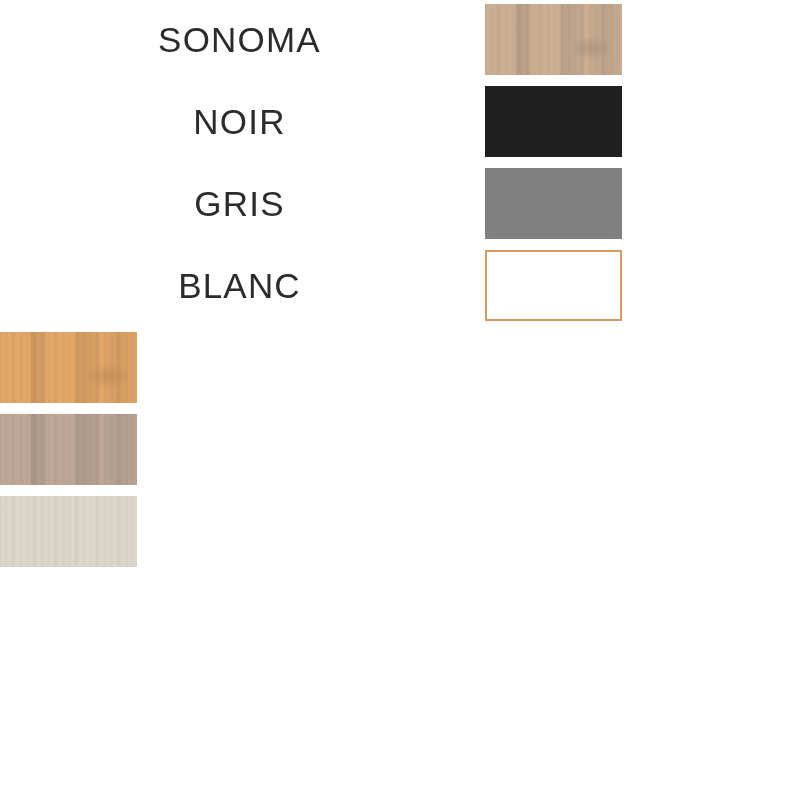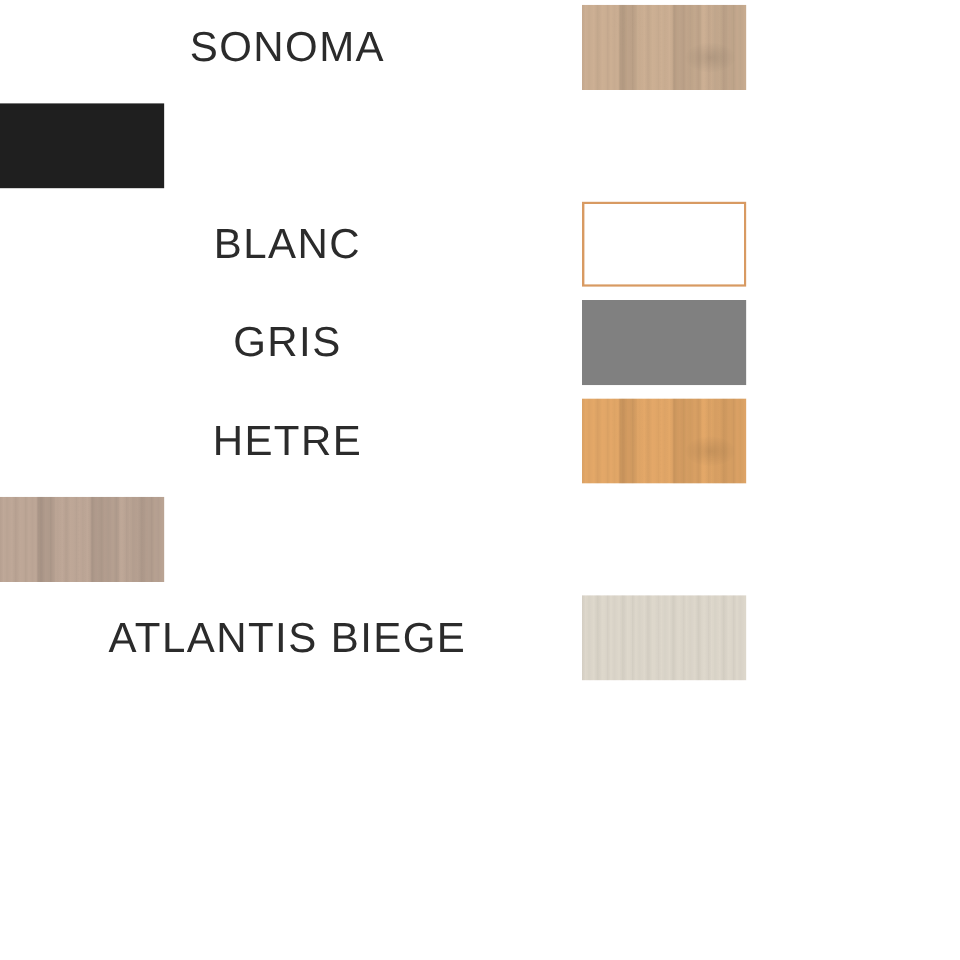--- a/index.html
+++ b/index.html
@@ -163,56 +163,56 @@
         <div class="chip-base" style="background: rgb(205, 176, 148);"></div>
         <div class="planks"></div>
         <div class="grain-v"></div>
         <div class="blotch"></div>
       </div>
     </div>
   </div>
 
 
   <div class="swatch-row">
+    <div class="label-cell">
+      <span class="swatch-label">NOIR</span>
+    </div>
     <div class="swatch-cell">
       <div class="swatch-chip chip-flat" id="chip-2">
         <div class="chip-base" style="background: rgb(31, 31, 31);"></div>
 
       </div>
     </div>
   </div>
 
   <div class="swatch-row">
     <div class="label-cell">
+      <span class="swatch-label">GRIS</span>
+    </div>
+    <div class="swatch-cell">
+      <div class="swatch-chip chip-flat" id="chip-4">
+        <div class="chip-base" style="background: rgb(128, 128, 128);"></div>
+
+      </div>
+    </div>
+  </div>
+
+  <div class="swatch-row">
+    <div class="label-cell">
       <span class="swatch-label">BLANC</span>
     </div>
     <div class="swatch-cell">
       <div class="swatch-chip chip-outlined" id="chip-3">
         <div class="chip-base" style="background: rgb(255, 255, 255); border: 2px solid rgb(216, 154, 98);"></div>
 
       </div>
     </div>
   </div>
 
   <div class="swatch-row">
-    <div class="label-cell">
-      <span class="swatch-label">GRIS</span>
-    </div>
-    <div class="swatch-cell">
-      <div class="swatch-chip chip-flat" id="chip-4">
-        <div class="chip-base" style="background: rgb(128, 128, 128);"></div>
-
-      </div>
-    </div>
-  </div>
-
-  <div class="swatch-row">
-    <div class="label-cell">
-      <span class="swatch-label">HETRE</span>
-    </div>
     <div class="swatch-cell">
       <div class="swatch-chip" id="chip-5">
         <div class="chip-base" style="background: rgb(228, 168, 104);"></div>
         <div class="planks"></div>
         <div class="grain-v"></div>
         <div class="blotch"></div>
       </div>
     </div>
   </div>
 
@@ -222,23 +222,20 @@
     <div class="swatch-cell">
       <div class="swatch-chip" id="chip-8">
         <div class="chip-base" style="background: rgb(191, 168, 152);"></div>
         <div class="planks"></div>
         <div class="grain-v"></div>
       </div>
     </div>
   </div>
 
   <div class="swatch-row">
-    <div class="label-cell">
-      <span class="swatch-label">ATLANTIS BIEGE</span>
-    </div>
     <div class="swatch-cell">
       <div class="swatch-chip" id="chip-9">
         <div class="chip-base" style="background: rgb(222, 216, 204);"></div>
         <div class="grain-v"></div>
       </div>
     </div>
   </div>
 
 </div>
 

